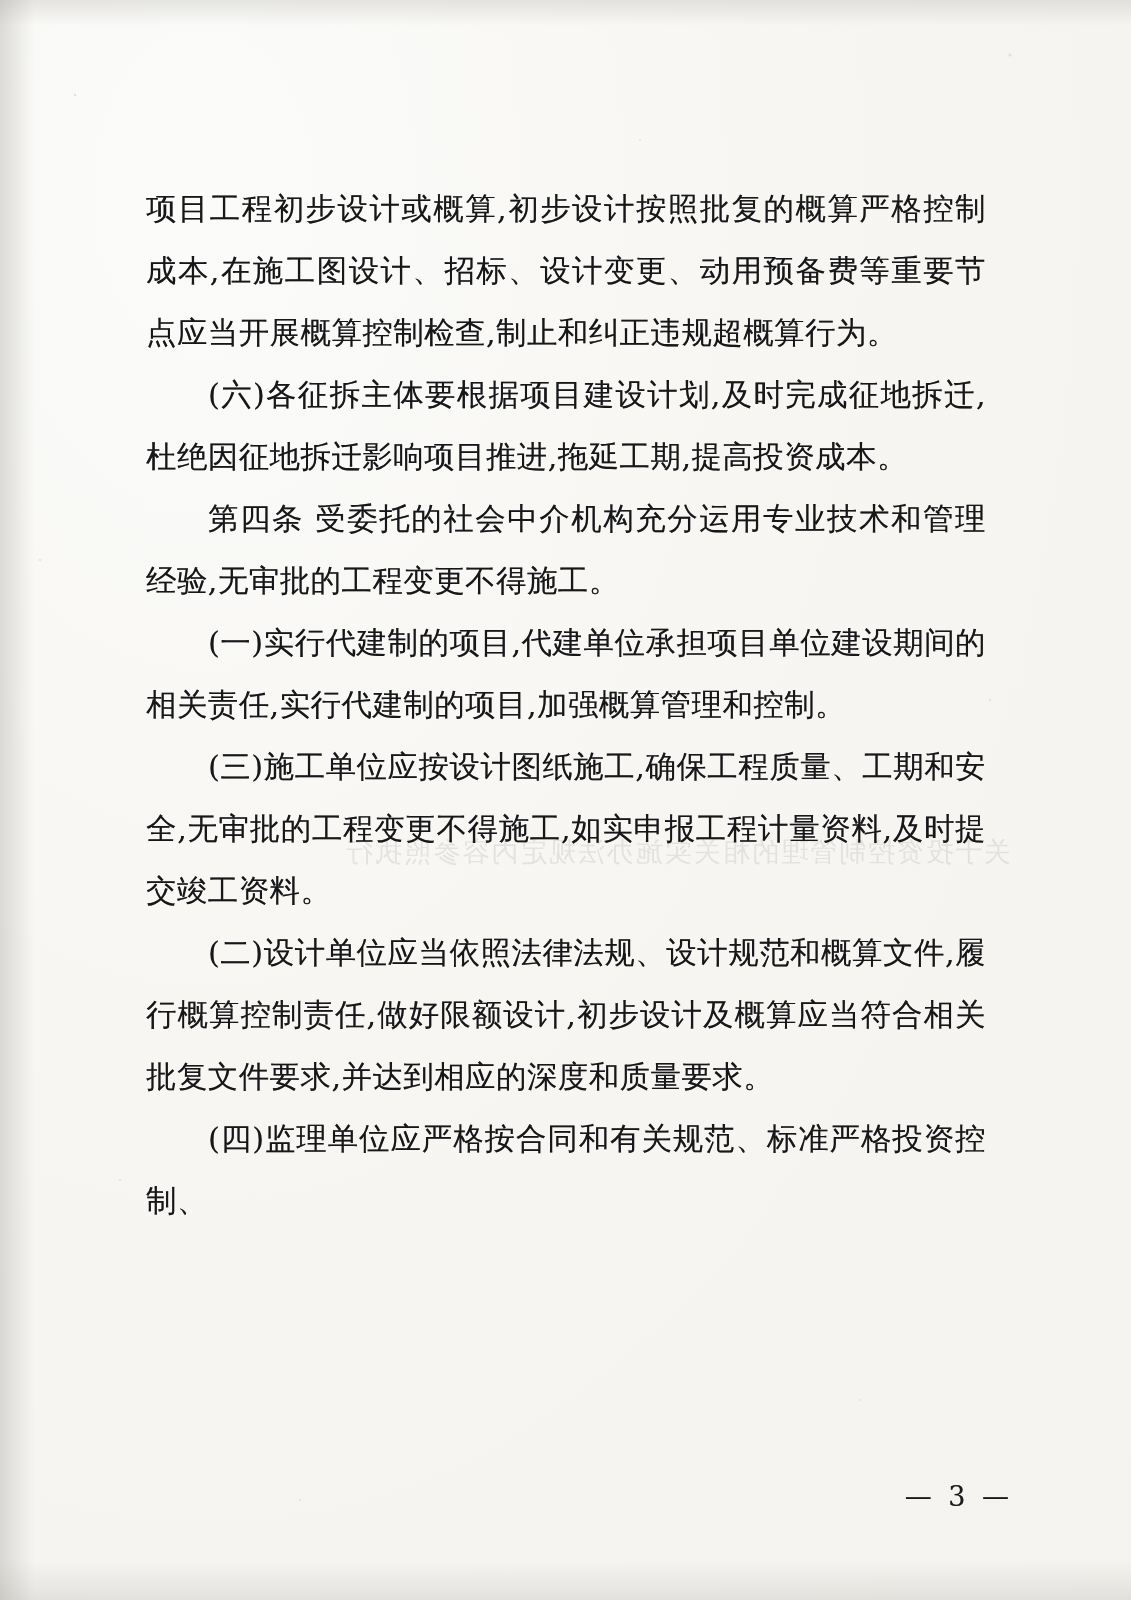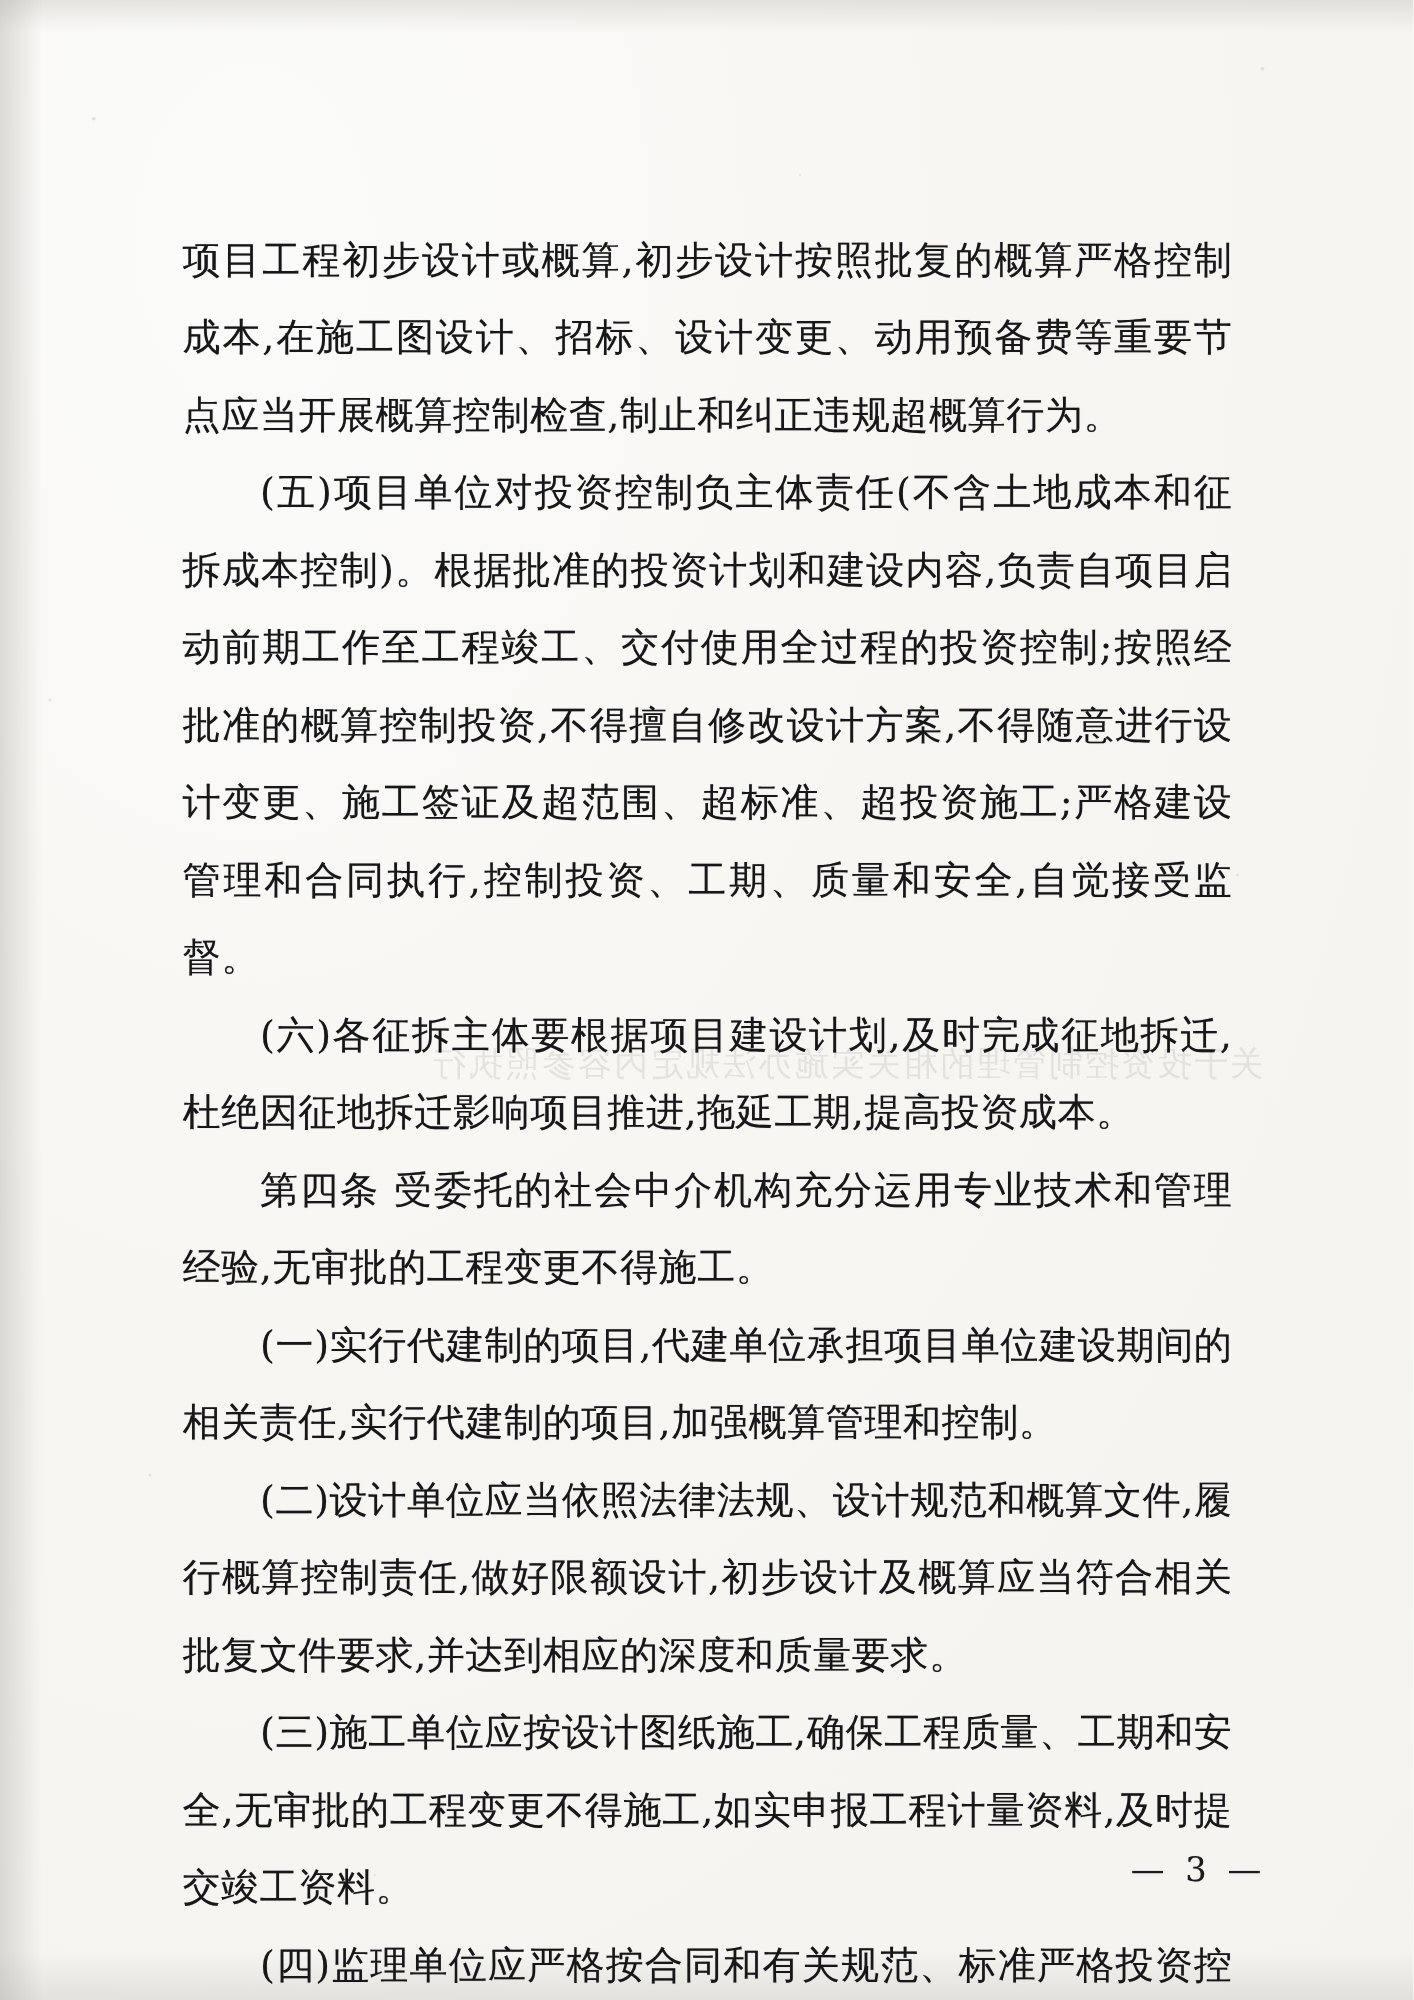--- a/index.html
+++ b/index.html
@@ -126,23 +126,22 @@
 
   <div class="edge-shade-top"></div>
   <div class="edge-shade-left"></div>
   <div class="edge-shade-bottom"></div>
   <div class="speckles"></div>
 
   <div class="bleed">关于投资控制管理的相关实施办法规定内容参照执行</div>
 
   <div class="body-text inky">
     <p class="para">项目工程初步设计或概算,初步设计按照批复的概算严格控制成本,在施工图设计、招标、设计变更、动用预备费等重要节点应当开展概算控制检查,制止和纠正违规超概算行为。</p>
-    <p class="para indent">(五)项目单位对投资控制负主体责任(不含土地成本和征拆成本控制)。根据批准的投资计划和建设内容,负责自项目启动前期工作至工程竣工、交付使用全过程的投资控制;按照经批准的概算控制投资,不得擅自修改设计方案,不得随意进行设计变更、施工签证及超范围、超标准、超投资施工;严格建设管理和合同执行,控制投资、工期、质量和安全,自觉接受监督。</p>
     <p class="para indent">(六)各征拆主体要根据项目建设计划,及时完成征地拆迁,杜绝因征地拆迁影响项目推进,拖延工期,提高投资成本。</p>
     <p class="para indent">第四条 受委托的社会中介机构充分运用专业技术和管理经验,无审批的工程变更不得施工。</p>
     <p class="para indent">(一)实行代建制的项目,代建单位承担项目单位建设期间的相关责任,实行代建制的项目,加强概算管理和控制。</p>
+    <p class="para indent">(三)施工单位应按设计图纸施工,确保工程质量、工期和安全,无审批的工程变更不得施工,如实申报工程计量资料,及时提交竣工资料。</p>
     <p class="para indent">(二)设计单位应当依照法律法规、设计规范和概算文件,履行概算控制责任,做好限额设计,初步设计及概算应当符合相关批复文件要求,并达到相应的深度和质量要求。</p>
-    <p class="para indent">(三)施工单位应按设计图纸施工,确保工程质量、工期和安全,无审批的工程变更不得施工,如实申报工程计量资料,及时提交竣工资料。</p>
     <p class="para indent">(四)监理单位应严格按合同和有关规范、标准严格投资控制、</p>
   </div>
 
   <div class="page-number inky">— 3 —</div>
 </div>
 
 </body></html>

